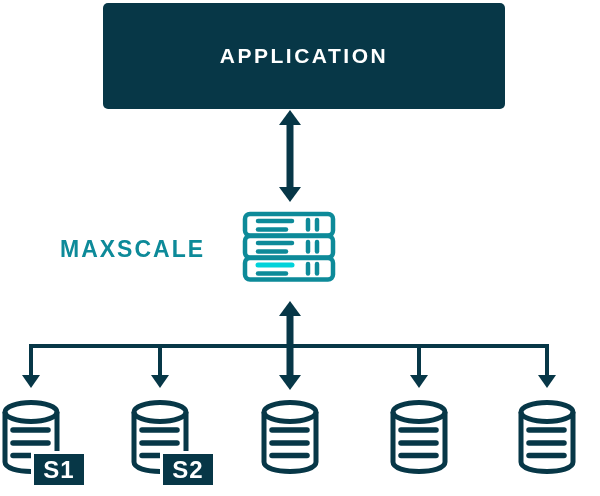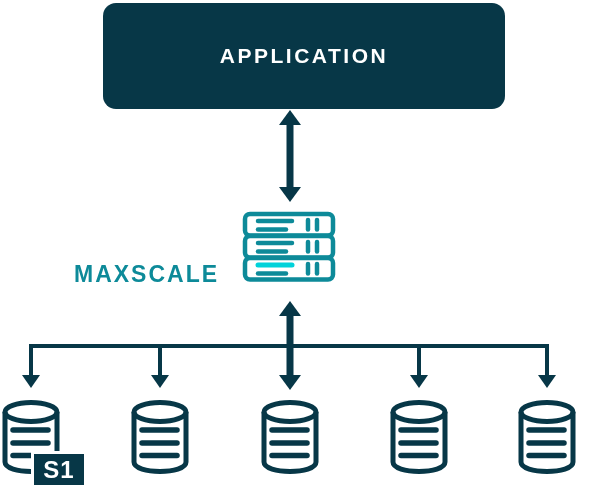--- a/index.html
+++ b/index.html
@@ -13,34 +13,33 @@
     position:relative;
     width:600px;height:496px;
     background:#ffffff;
     overflow:hidden;
     font-family:"Liberation Sans", sans-serif;
   }
   .app-box{
     position:absolute;
     left:103px;top:3px;width:402px;height:106px;
     background:var(--dark);
-    border-radius:13px;
+    border-radius:5px;
     display:flex;align-items:center;justify-content:center;
   }
   .app-label{
     color:var(--light);
     font-size:21px;font-weight:bold;letter-spacing:2.5px;
   }
   .maxscale-label{
     position:absolute;
-    left:74px;top:236px;width:150px;
+    left:60px;top:236px;width:150px;
     color:var(--teal);
     font-size:23px;font-weight:bold;letter-spacing:2px;
     white-space:nowrap;
-    margin-top:25px;
   }
   .gfx{
     position:absolute;left:0;top:0;width:600px;height:496px;
   }
   .dark-fill{fill:var(--dark);stroke:none;}
   .dark-line{stroke:var(--dark);fill:none;}
   .teal-line{stroke:var(--teal);fill:none;}
   .cyan-line{stroke:var(--cyan);fill:none;}
   .badge{
     position:absolute;
@@ -130,14 +129,17 @@
     <use href="#db-cyl" x="261" y="399"></use>
     <use href="#db-cyl" x="390" y="399"></use>
     <use href="#db-cyl" x="518" y="399"></use>
   </svg>
 
   <div class="maxscale-label">MAXSCALE</div>
 
   <div class="badge" style="left:34px">
     <span>S1</span>
   </div>
+  <div class="badge" style="left:163px">
+    <span>S2</span>
+  </div>
 
 </div>
 
 </body></html>

